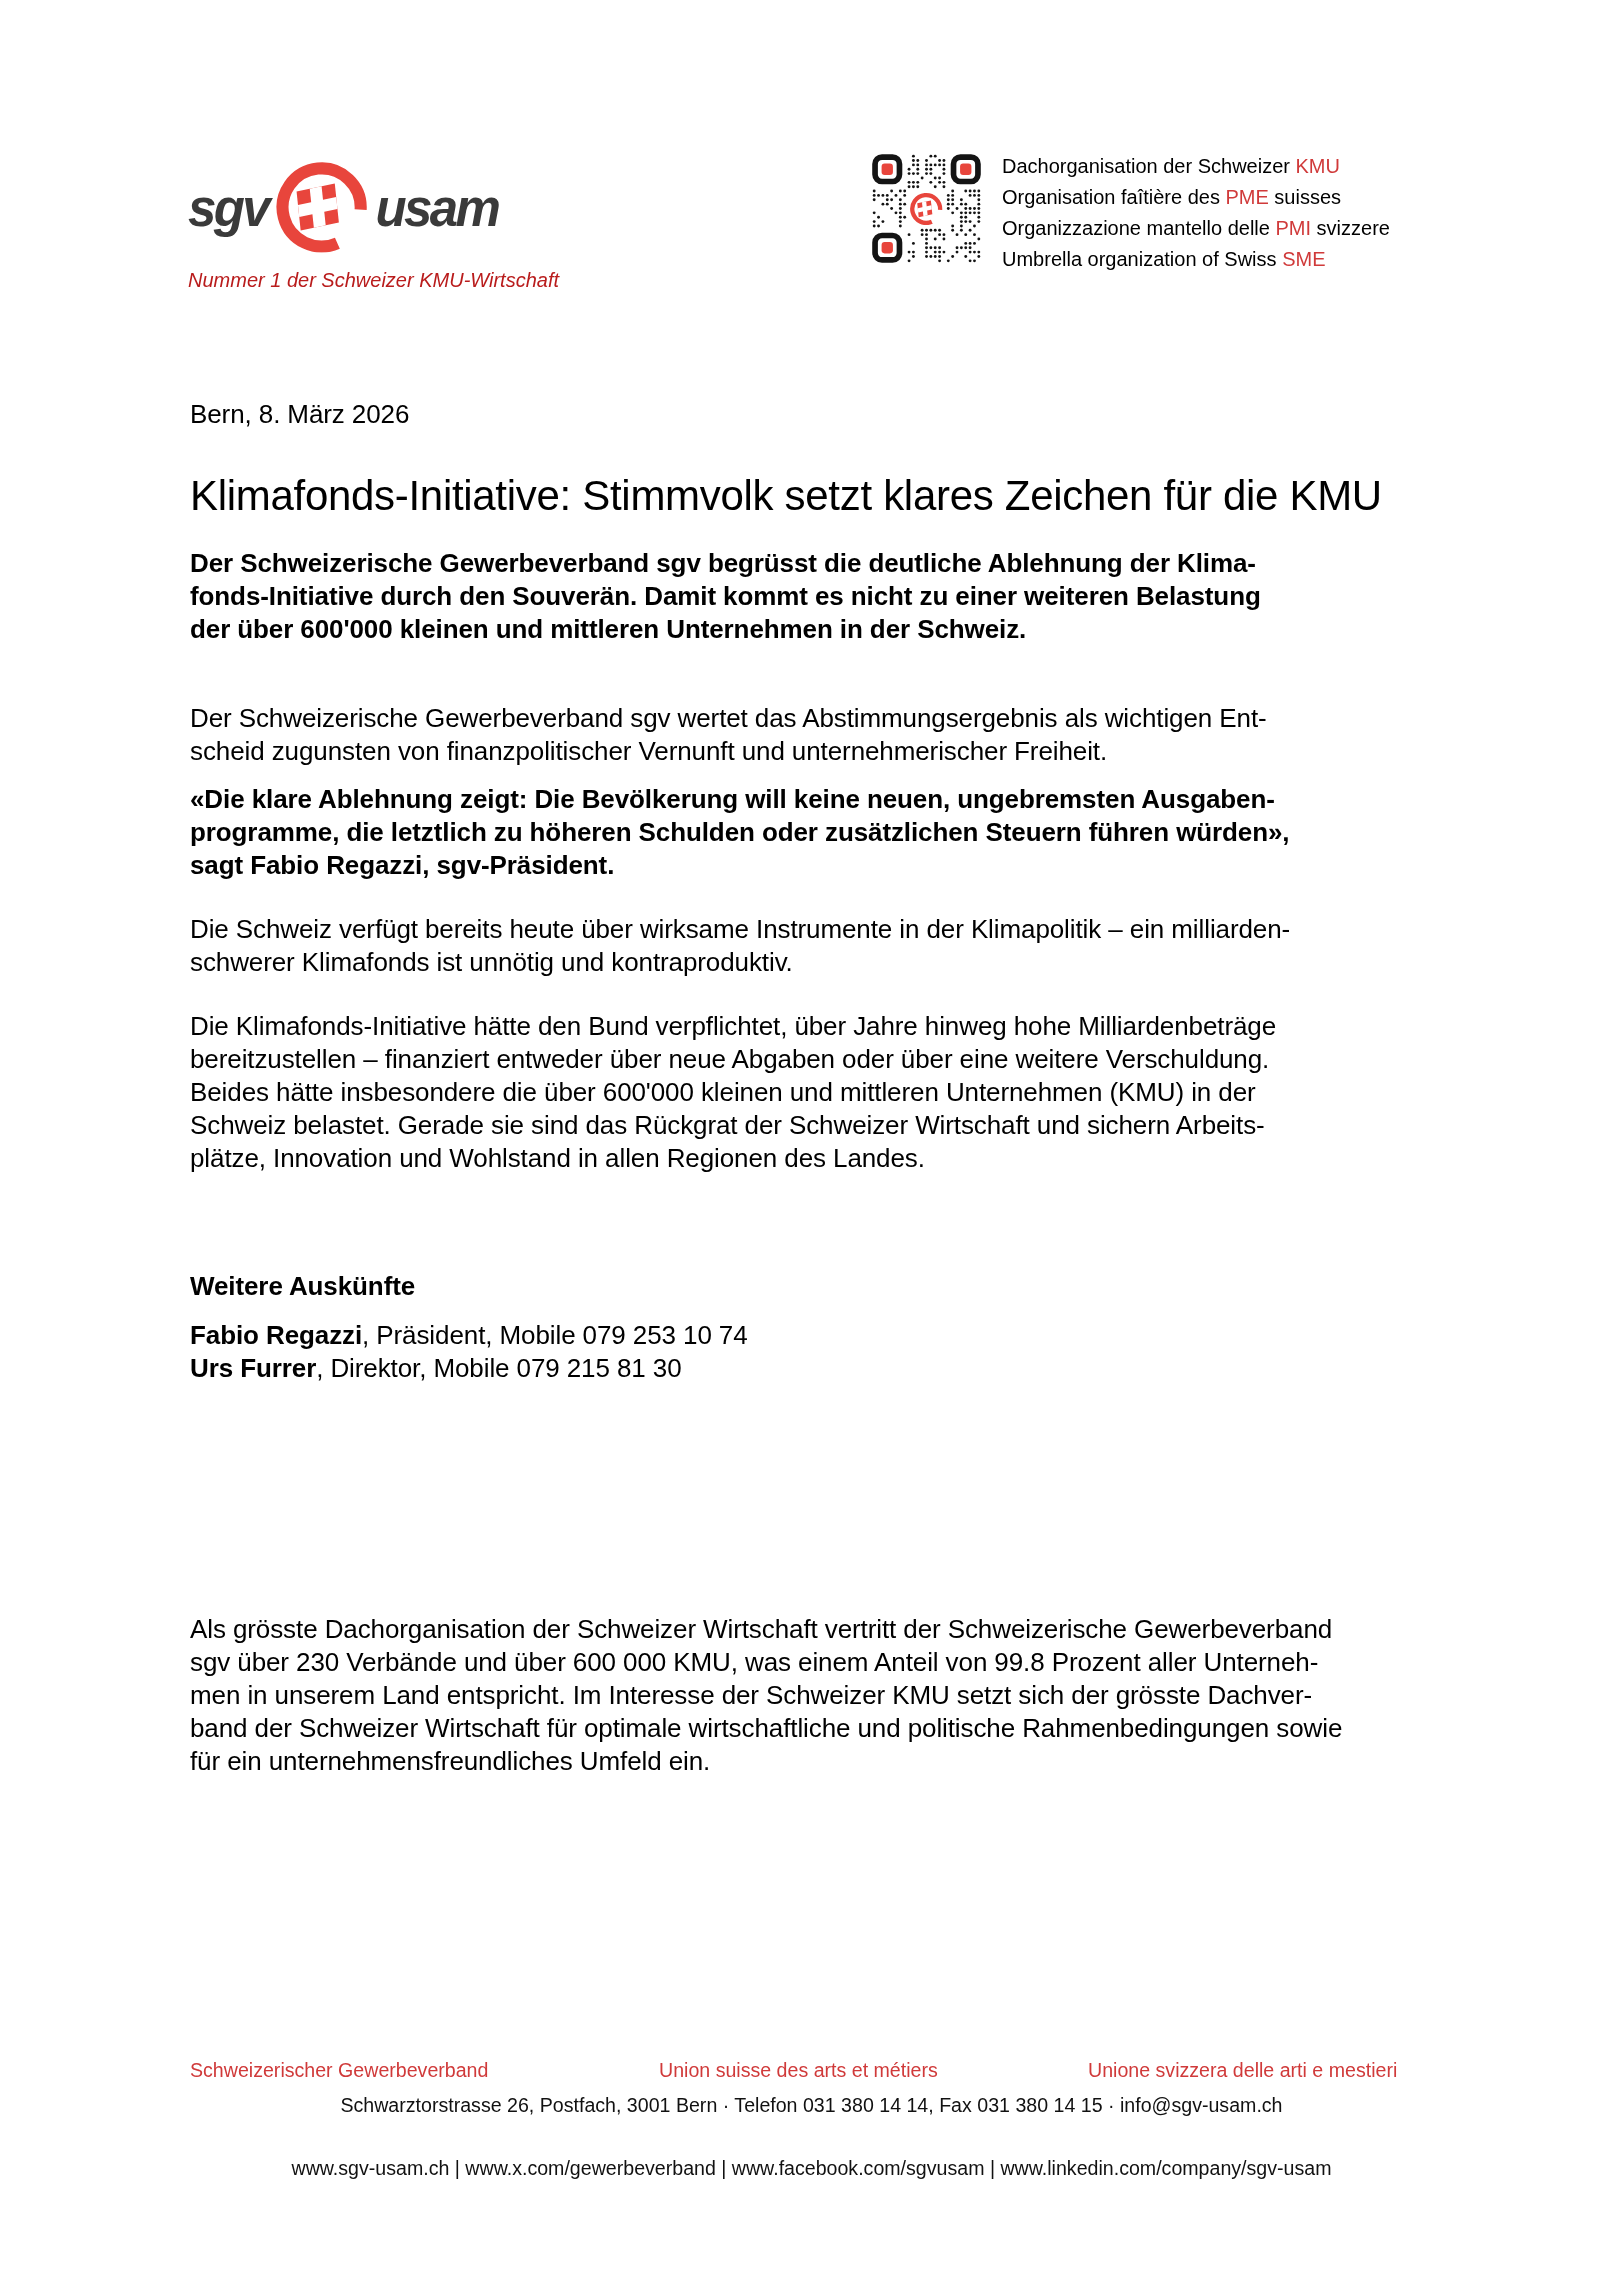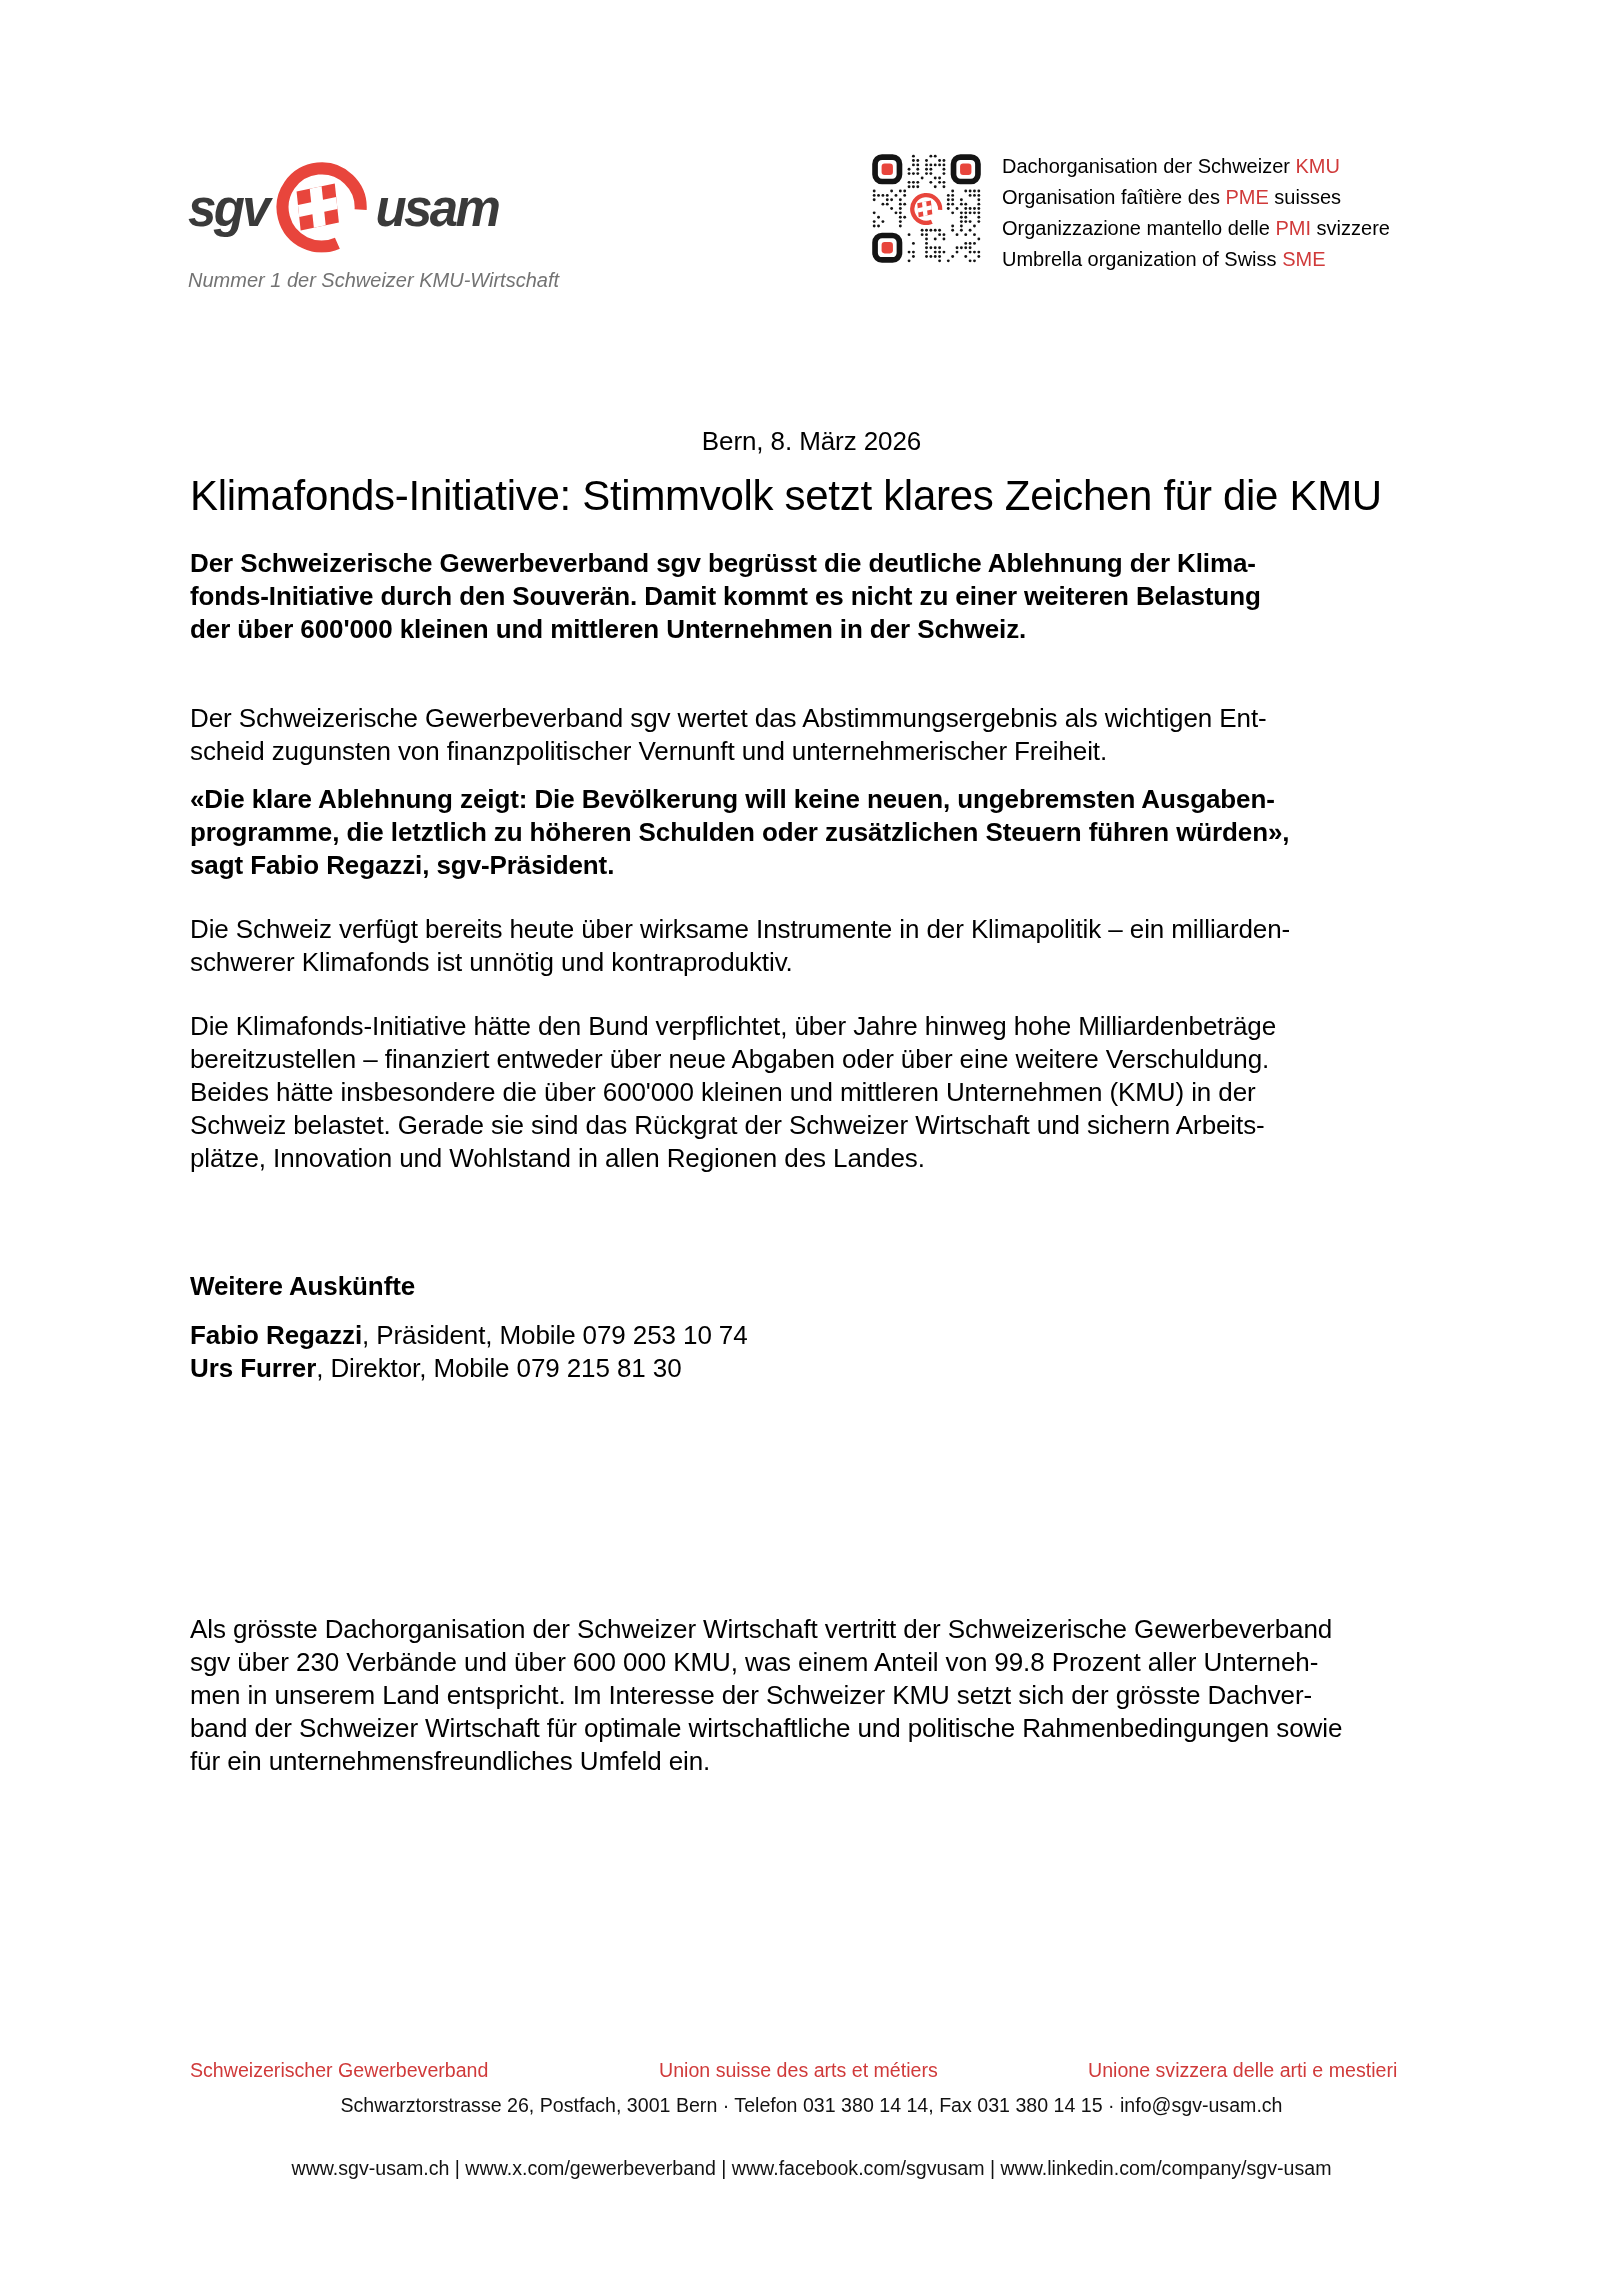--- a/index.html
+++ b/index.html
@@ -8,33 +8,33 @@
     font-family:"Liberation Sans",sans-serif;color:#000;
     -webkit-font-smoothing:antialiased;
   }
   .page{position:absolute;inset:0;overflow:hidden;}
 
   
   .logo-block{position:absolute;left:188px;top:157px;}
   .logo-row{display:flex;align-items:center;font-style:italic;font-weight:bold;
             font-size:51px;letter-spacing:-2.6px;color:#3a3a3a;line-height:1;}
   .logo-mark{width:93px;height:98px;margin:0 6.5px 5.2px 7.9px;flex:0 0 auto;}
-  .logo-tagline{font-style:italic;font-size:20px;color:#737373;margin-top:9.2px;letter-spacing:0;}
+  .logo-tagline{font-style:italic;font-size:20px;color:#b91c1c;margin-top:9.2px;letter-spacing:0;}
 
   .qr{position:absolute;left:872px;top:154px;width:109px;height:109px;}
 
   .header-info{position:absolute;left:1002px;top:151px;font-size:20px;line-height:31px;}
   .header-info .red{color:#d03a3a;}
 
   
   .block{position:absolute;left:190px;width:1243px;font-size:26px;line-height:33px;
          letter-spacing:-0.1px;white-space:pre-line;}
   .bold{font-weight:bold;}
   .kicker{top:380px;font-weight:bold;}
-  .dateline{top:425px;text-align:center;}
+  .dateline{top:398px;}
   .title{top:476px;font-size:42px;line-height:39px;font-weight:normal;letter-spacing:-0.3px;}
   .lead{top:547px;font-weight:bold;}
   .p1{top:702px;}
   .quote{top:783px;font-weight:bold;}
   .p2{top:913px;}
   .p3{top:1010px;}
   .contacts-heading{top:1270px;font-weight:bold;}
   .contacts-list{top:1319px;white-space:normal;}
   .contact-line{line-height:33px;}
   .boilerplate{top:1613px;}

